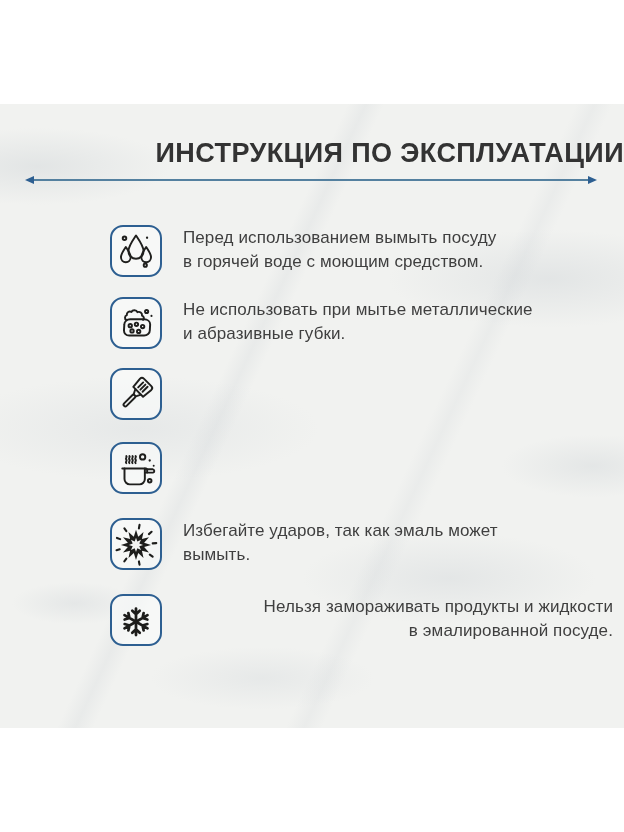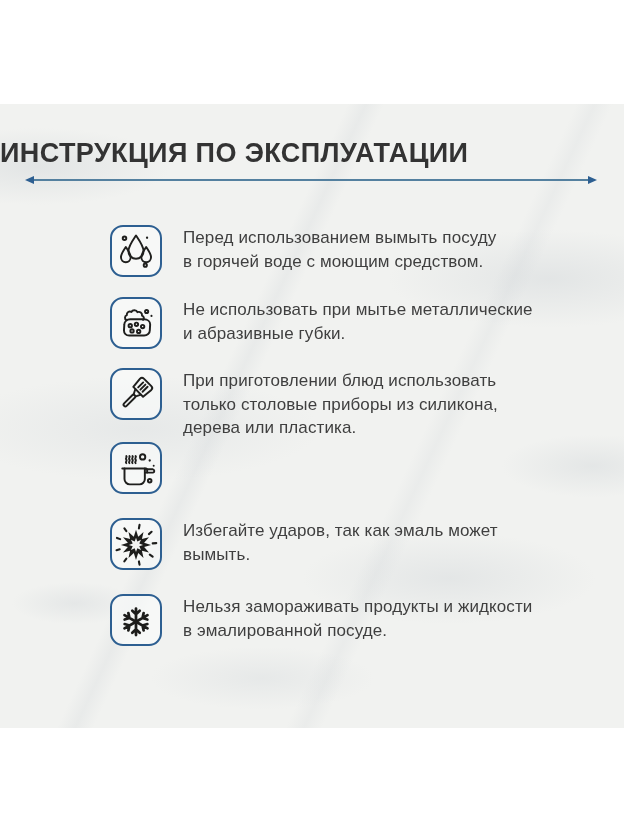--- a/index.html
+++ b/index.html
@@ -16,41 +16,41 @@
       radial-gradient(ellipse 230px 70px at 88% 28%, rgba(196,202,207,.32), transparent 70%),
       radial-gradient(ellipse 260px 75px at 22% 52%, rgba(199,205,210,.26), transparent 70%),
       radial-gradient(ellipse 210px 65px at 72% 76%, rgba(197,203,208,.30), transparent 70%),
       radial-gradient(ellipse 160px 45px at 42% 92%, rgba(199,205,210,.25), transparent 70%),
       radial-gradient(ellipse 130px 45px at 95% 58%, rgba(197,203,208,.30), transparent 70%),
       radial-gradient(ellipse 90px 30px at 12% 80%, rgba(197,203,208,.28), transparent 70%),
       linear-gradient(115deg, transparent 38%, rgba(203,208,212,.22) 40%, transparent 42%, transparent 63%, rgba(203,208,212,.18) 65%, transparent 67%);
   }
   .title{
     position:absolute;top:35px;left:0;width:100%;margin:0;
-    text-align:left;font-size:27px;line-height:28px;font-weight:bold;
+    text-align:right;font-size:27px;line-height:28px;font-weight:bold;
     color:var(--title-color,#333);letter-spacing:.4px;
   }
   .divider{
     position:absolute;top:75px;left:33px;right:35px;height:2px;
     background:var(--divider-color,#54809f);
   }
   .divider::before,.divider::after{
     content:"";position:absolute;top:-3px;width:0;height:0;
     border-top:4px solid transparent;border-bottom:4px solid transparent;
   }
   .divider::before{left:-8px;border-right:9px solid var(--accent-color,#2d5f91);}
   .divider::after{right:-8px;border-left:9px solid var(--accent-color,#2d5f91);}
   .rows{position:absolute;inset:0;border-radius:32px;}
   .row{position:absolute;left:110px;display:flex;align-items:flex-start;gap:21px;}
   .rows .row:nth-child(1){top:121px;}
   .rows .row:nth-child(2){top:193px;}
   .rows .row:nth-child(3){top:264px;}
   .rows .row:nth-child(4){top:338px;}
   .rows .row:nth-child(5){top:414px;}
-  .rows .row:nth-child(6){top:490px;}
+  .rows .row:nth-child(6){top:490px;text-align:right;}
   .icon-box{
     flex:0 0 auto;width:52px;height:52px;box-sizing:border-box;
     border:2.5px solid var(--accent-color,#2d5f91);border-radius:13px;
     background:rgba(252,253,253,.55);
     display:flex;align-items:center;justify-content:center;
   }
   .icon-box svg{display:block;}
   .row-text{
     width:430px;font-size:17px;line-height:23.5px;color:var(--body-color,#3f3f3f);
     white-space:pre-line;letter-spacing:.1px;padding-top:1px;
@@ -98,23 +98,20 @@
     <div class="icon-box">
           <svg width="46" height="46" viewBox="0 0 52 52" fill="none" stroke="#1f1f1d" stroke-width="2.2" stroke-linecap="round" stroke-linejoin="round">
   <g transform="rotate(45 26 26)">
     <path d="M20 7.5 H32 C33.7 7.5 35 8.8 35 10.5 L33.8 22.5 H18.2 L17 10.5 C17 8.8 18.3 7.5 20 7.5 Z"></path>
     <path d="M22.5 11 V19 M26 11 V19 M29.5 11 V19"></path>
     <path d="M21.5 22.5 L24.3 28 M30.5 22.5 L27.7 28"></path>
     <path d="M24 30 C24 28.9 24.9 28 26 28 C27.1 28 28 28.9 28 30 V43 C28 44.1 27.1 45 26 45 C24.9 45 24 44.1 24 43 Z"></path>
   </g>
 </svg>
         </div>
-    <div class="row-text">При приготовлении блюд использовать
-только столовые приборы из силикона,
-дерева или пластика.</div>
   </div>
       <div class="row">
     <div class="icon-box">
           <svg width="46" height="46" viewBox="0 0 52 52" fill="none" stroke="#1f1f1d" stroke-width="2.2" stroke-linecap="round" stroke-linejoin="round">
   <path d="M10.5 26.5 H37.5"></path>
   <path d="M13 26.5 V38.5 C13 41.8 15.7 44.5 19 44.5 H30 C33.3 44.5 36 41.8 36 38.5 V26.5"></path>
   <path d="M36.5 27.5 H45.2 A1.9 1.9 0 0 1 45.2 31.2 H36.5"></path>
   <path d="M38.6 27.5 V31.2"></path>
   <path d="M15 20.5 c-1.6 -1.4 1.6 -2.6 0 -4 c-1.6 -1.4 1.6 -2.6 0 -4"></path>
   <path d="M18.5 20.5 c-1.6 -1.4 1.6 -2.6 0 -4 c-1.6 -1.4 1.6 -2.6 0 -4"></path>

